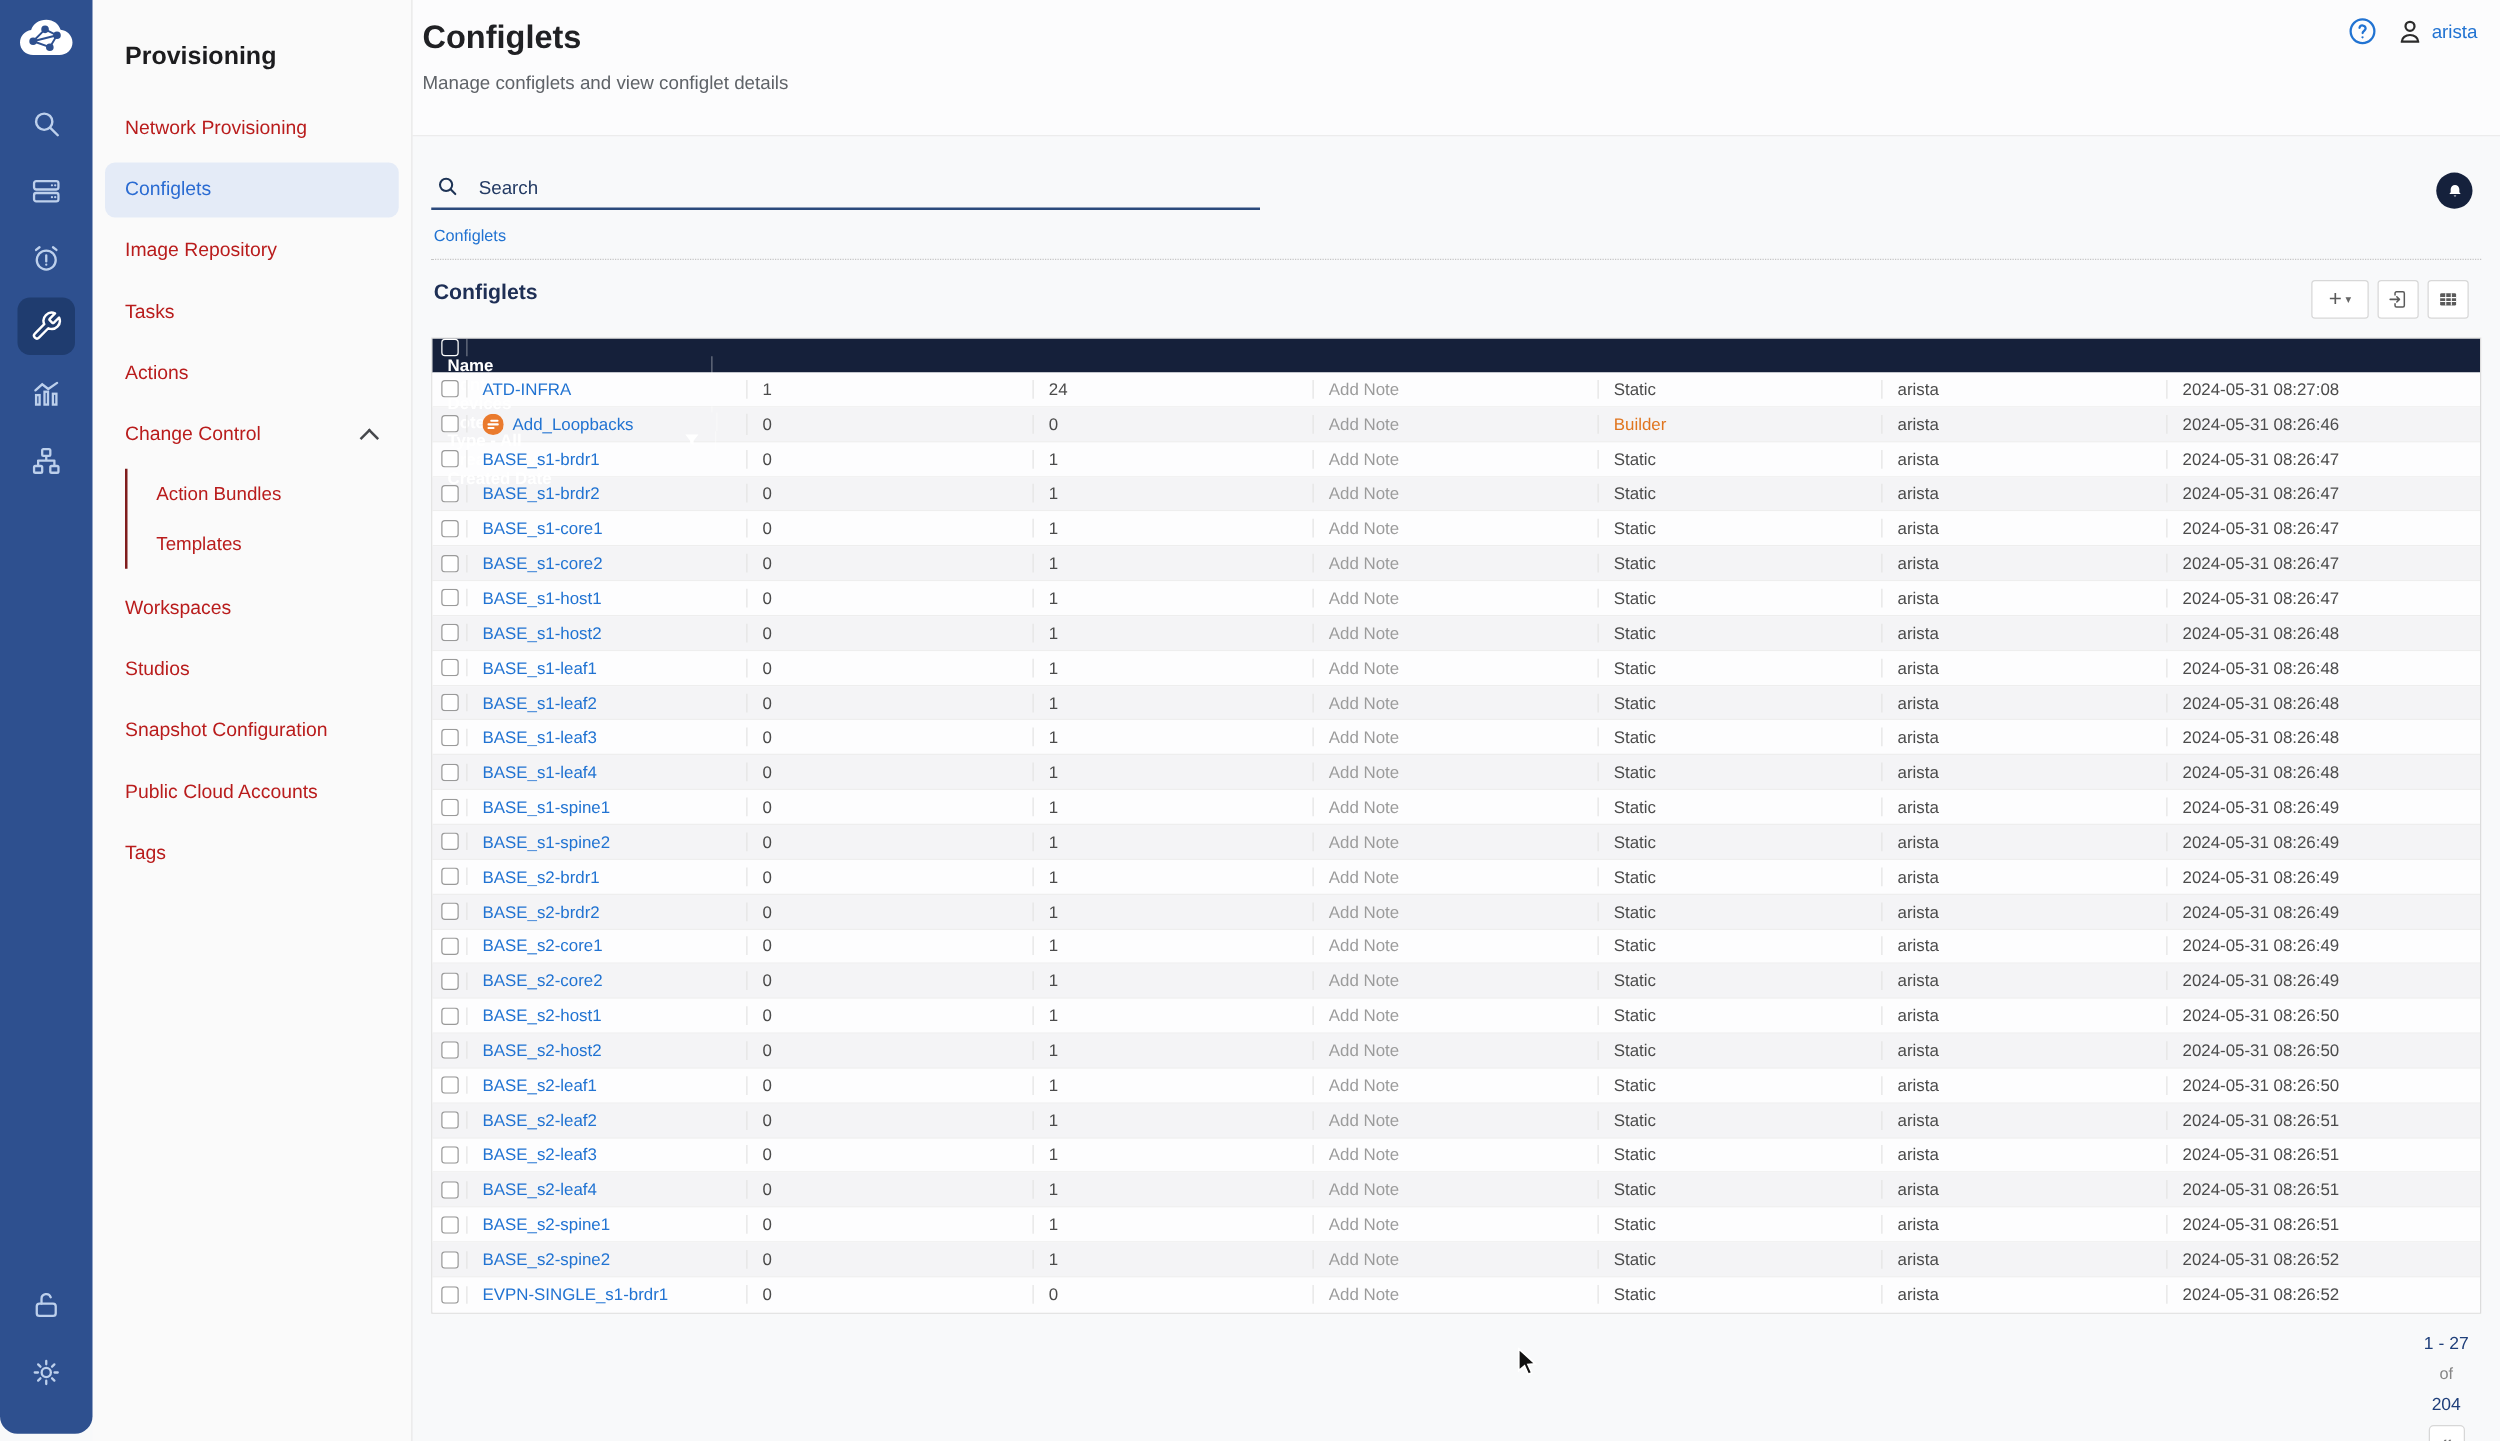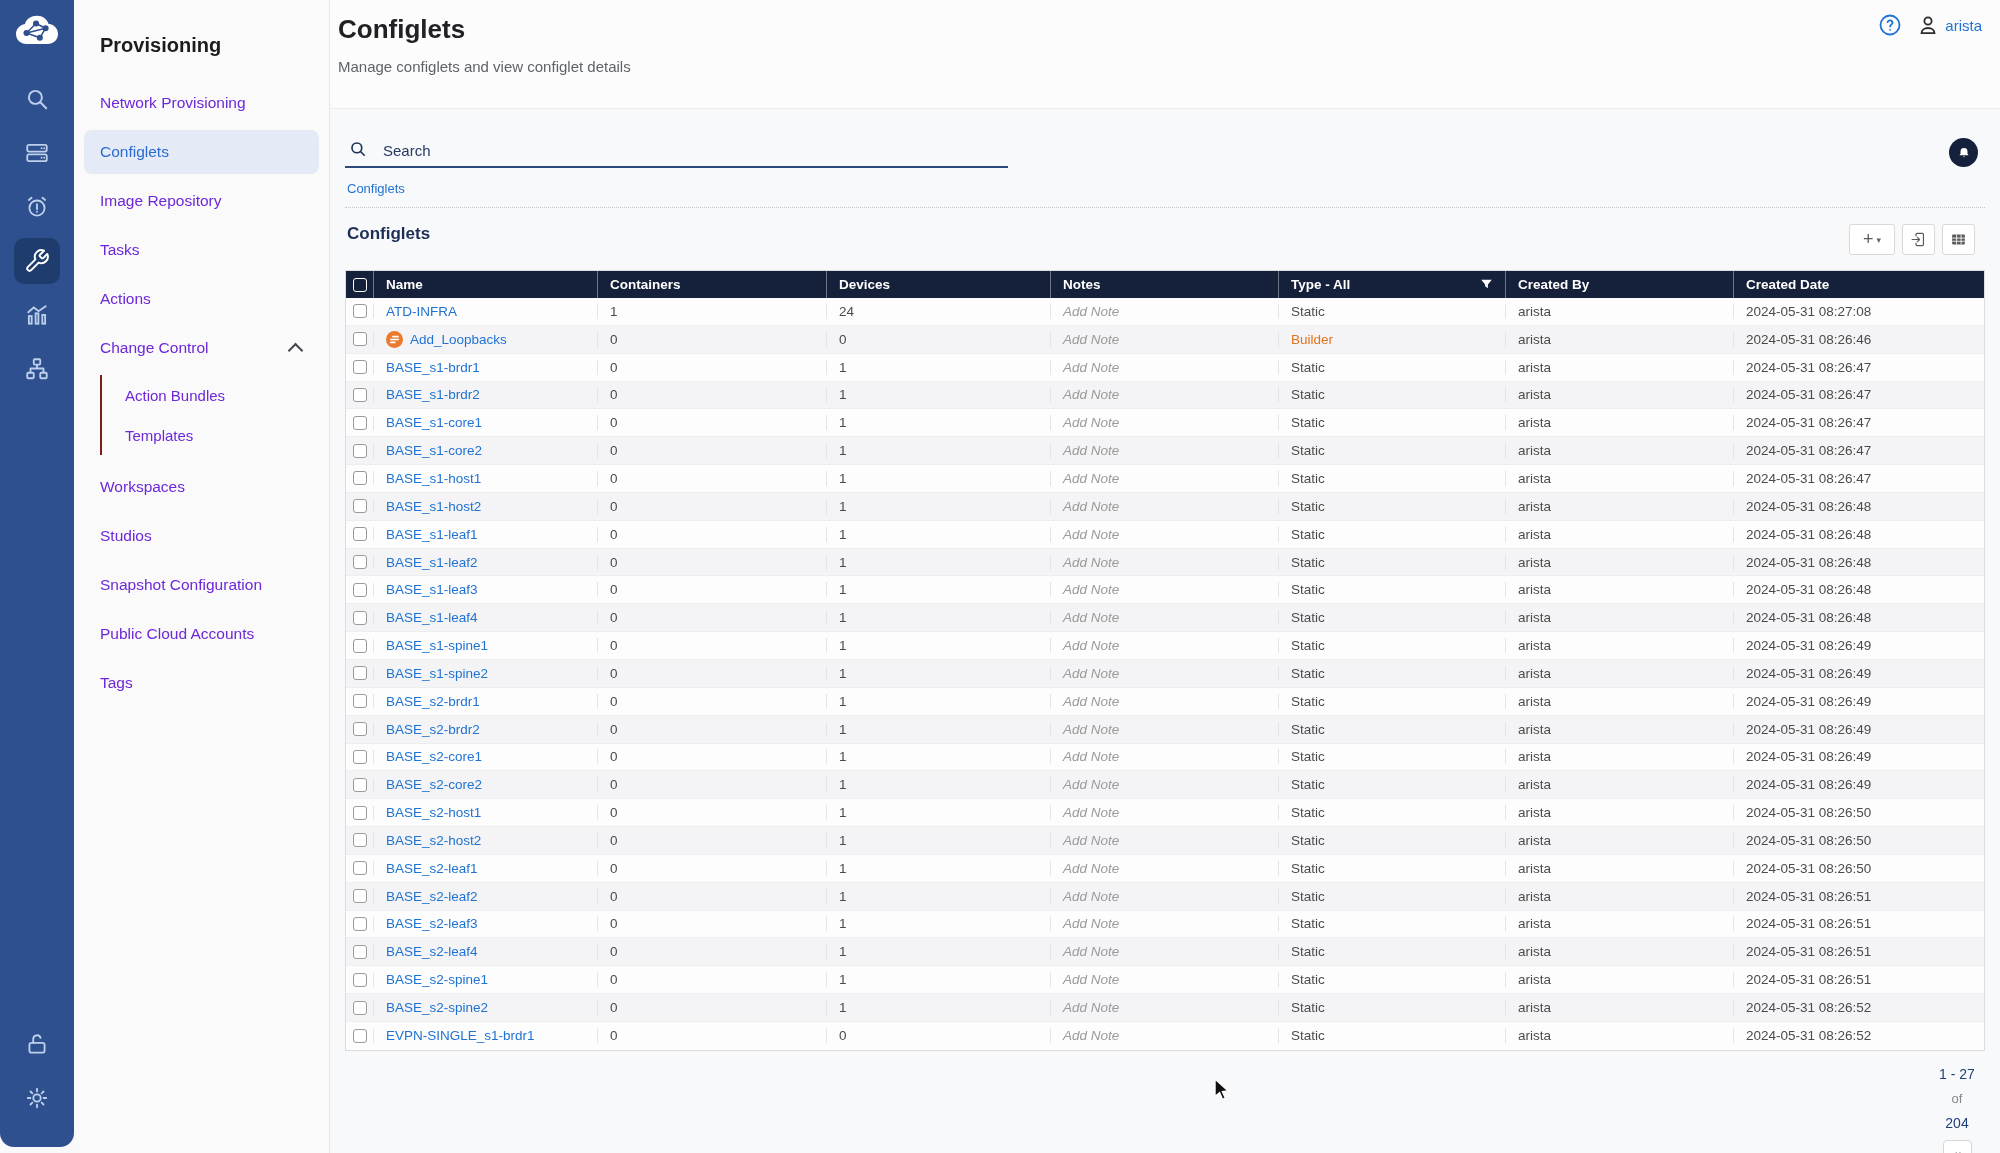--- a/index.html
+++ b/index.html
@@ -15,21 +15,21 @@
             color:#bdd0ec;border-radius:10px;}
   .rail-btn svg{width:26px;height:26px;}
   .rail-btn.active{background:#1f3c6f;color:#ffffff;}
   .rail-bottom{position:absolute;bottom:18px;left:0;width:74px;display:flex;flex-direction:column;align-items:center;}
 
   
   .sidebar{position:absolute;left:74px;top:0;width:256px;height:1153px;background:#fafafa;
            border-right:1px solid #e7e7e7;box-sizing:border-box;z-index:4;}
   .side-title{margin:34px 0 24px 26px;font-size:20px;font-weight:700;color:#1c1c1e;}
   .side-item{position:relative;margin:0 10px 5px 10px;padding-left:16px;height:44px;border-radius:8px;
-             display:flex;align-items:center;font-size:15.5px;color:#6d28d9;cursor:default;}
+             display:flex;align-items:center;font-size:15.5px;color:#b91c1c;cursor:default;}
   .side-item.selected{background:#e4ebf7;color:#2a6bd2;}
   .side-item .chev{position:absolute;right:18px;top:19px;width:9px;height:9px;border-left:2px solid #45474b;
                    border-top:2px solid #45474b;transform:rotate(45deg);}
   .subgroup{margin:2px 0 10px 26px;border-left:2px solid #7f1d1d;}
   .subgroup .side-item{margin:0 10px 0 0;padding-left:23px;height:40px;font-size:15px;}
 
   
   .main{position:absolute;left:310px;top:0;width:1690px;height:1153px;}
   .top-band{position:absolute;left:0;top:0;width:100%;height:108px;background:#fcfcfd;border-bottom:1px solid #ececec;}
   .page-title{position:absolute;left:28px;top:14px;font-size:26px;font-weight:700;color:#202124;}
@@ -60,21 +60,21 @@
   .toolbar{position:absolute;right:25px;top:224px;display:flex;gap:7px;}
   .tb-btn{height:29px;background:#fff;border:1px solid #d8d8d8;border-radius:3px;display:flex;
           align-items:center;justify-content:center;color:#5a5a5a;}
   .tb-btn.add{width:44px;font-size:18px;gap:3px;}
   .tb-btn.add .caret{font-size:9px;color:#666;}
   .tb-btn.sq{width:31px;}
   .tb-btn svg{width:17px;height:17px;}
 
   
   .grid{position:absolute;left:35px;top:270px;width:1640px;border:1px solid #dcdcdc;box-sizing:border-box;background:#fff;}
-  .thead{display:flex;background:#15203a;color:#fff;height:27px;font-size:13.5px;font-weight:700;}
+  .thead{display:flex;background:#15203a;color:#fff;height:27px;font-size:13.5px;font-weight:700;flex-direction:column;}
   .th{display:flex;align-items:center;padding-left:12px;box-sizing:border-box;border-right:1px solid rgba(255,255,255,0.38);}
   .th:last-child{border-right:none;}
   .th.col-check{justify-content:center;padding-left:0;}
   .th.col-type{justify-content:space-between;padding-right:12px;}
   .tr{display:flex;height:27.85px;font-size:13.5px;color:#4b4b4b;border-bottom:1px solid #eeeeee;box-sizing:border-box;align-items:center;}
   .tr:last-child{border-bottom:none;}
   .tr.odd{background:#fdfdfe;}
   .tr.even{background:#f4f4f6;}
   .td{display:flex;align-items:center;padding-left:12px;box-sizing:border-box;border-right:1px solid #e4e4e4;overflow:hidden;white-space:nowrap;}
   .td:last-child{border-right:none;}
@@ -84,21 +84,21 @@
   .col-containers{width:229px;flex:none;}
   .col-devices{width:224px;flex:none;}
   .col-notes{width:228px;flex:none;}
   .col-type{width:227px;flex:none;}
   .col-by{width:228px;flex:none;}
   .col-date{flex:1;}
   .cb{width:14px;height:14px;border:1.5px solid #9a9a9a;border-radius:3px;background:#fff;box-sizing:border-box;}
   .cb.hdr{border-color:#fff;background:transparent;}
   .cfg-link{color:#2173d2;cursor:pointer;}
   .builder-ic{width:17px;height:17px;margin-right:7px;flex:none;display:flex;}
-  .note{font-style:italic;color:#9b9b9b;}
+  .note{color:#9b9b9b;}
   .td-type.builder{color:#e0751f;}
   .funnel{width:13px;height:13px;flex:none;}
 
   
   .pager{position:absolute;right:15px;top:1066px;display:flex;align-items:center;gap:9px;font-size:14px;flex-direction:column;}
   .pg-num{color:#1f3f7a;}
   .pg-of{color:#868686;font-size:13px;}
   .pg-btn{width:27px;height:27px;border:1px solid #d7d7d7;border-radius:4px;background:#fff;color:#6f6f6f;
           display:flex;align-items:center;justify-content:center;font-size:16px;line-height:1;}
   .pg-input{width:56px;height:27px;border:1px solid #cfcfcf;border-radius:4px;text-align:center;font-size:13px;

